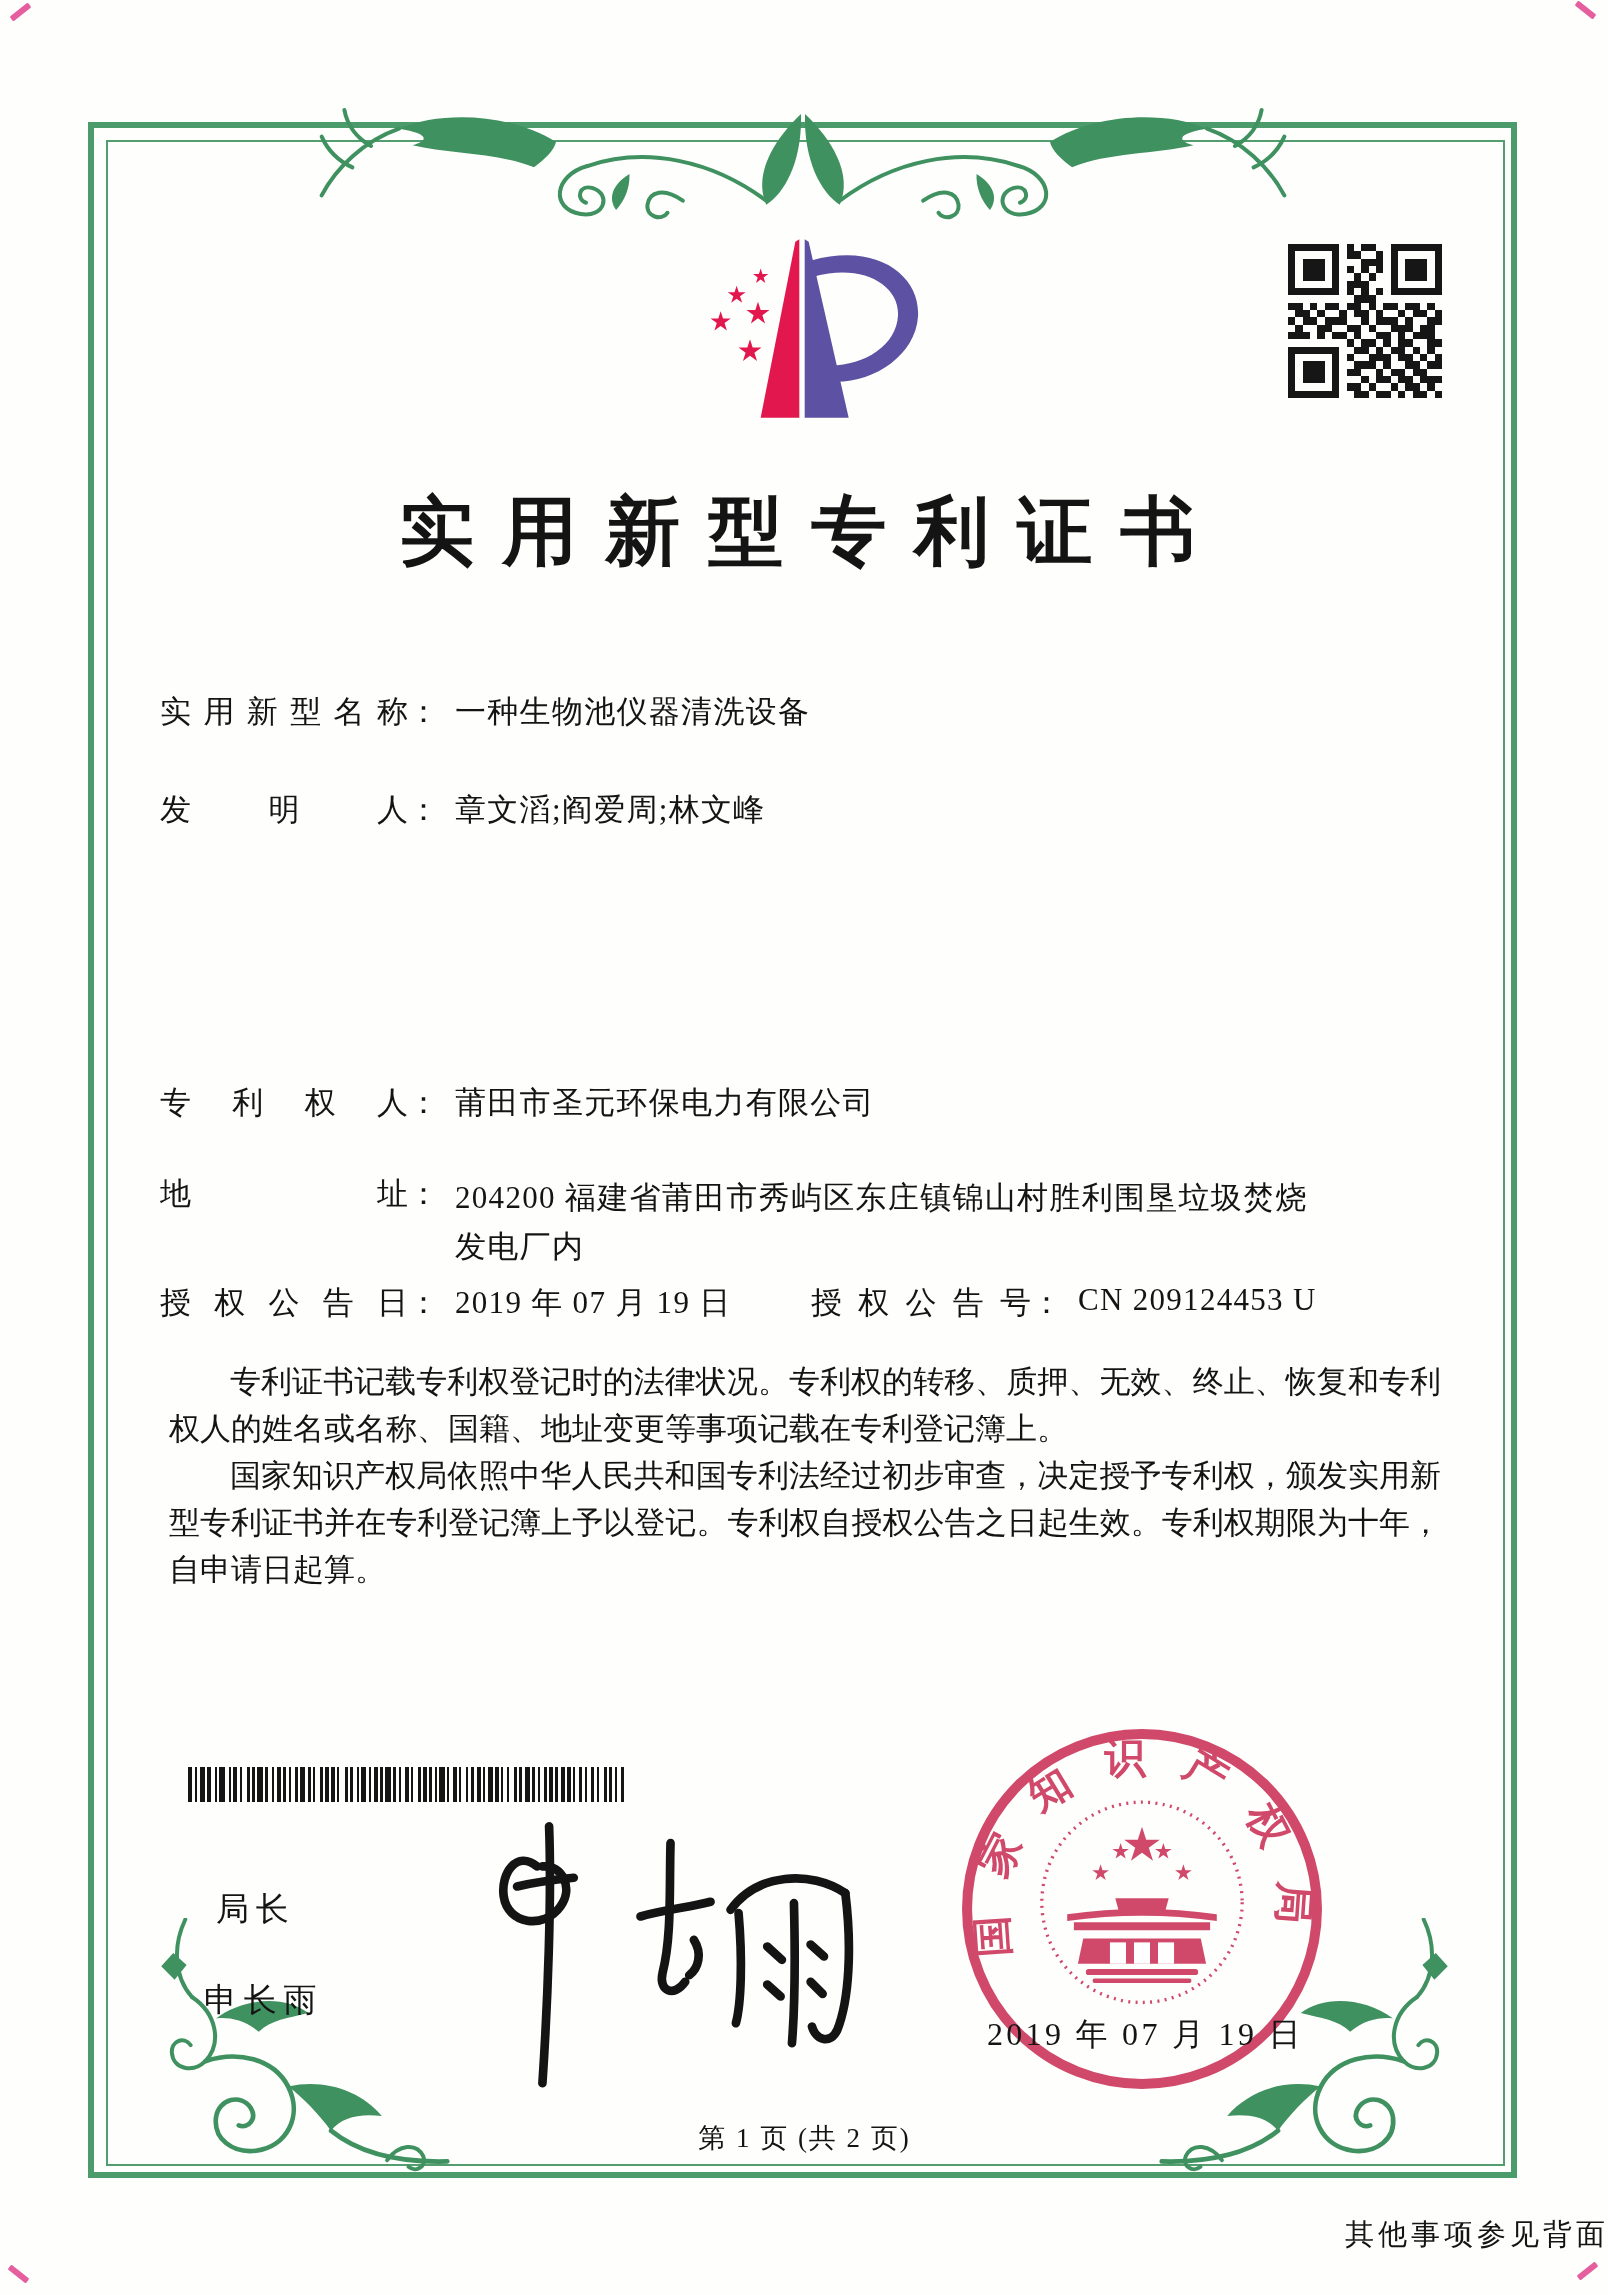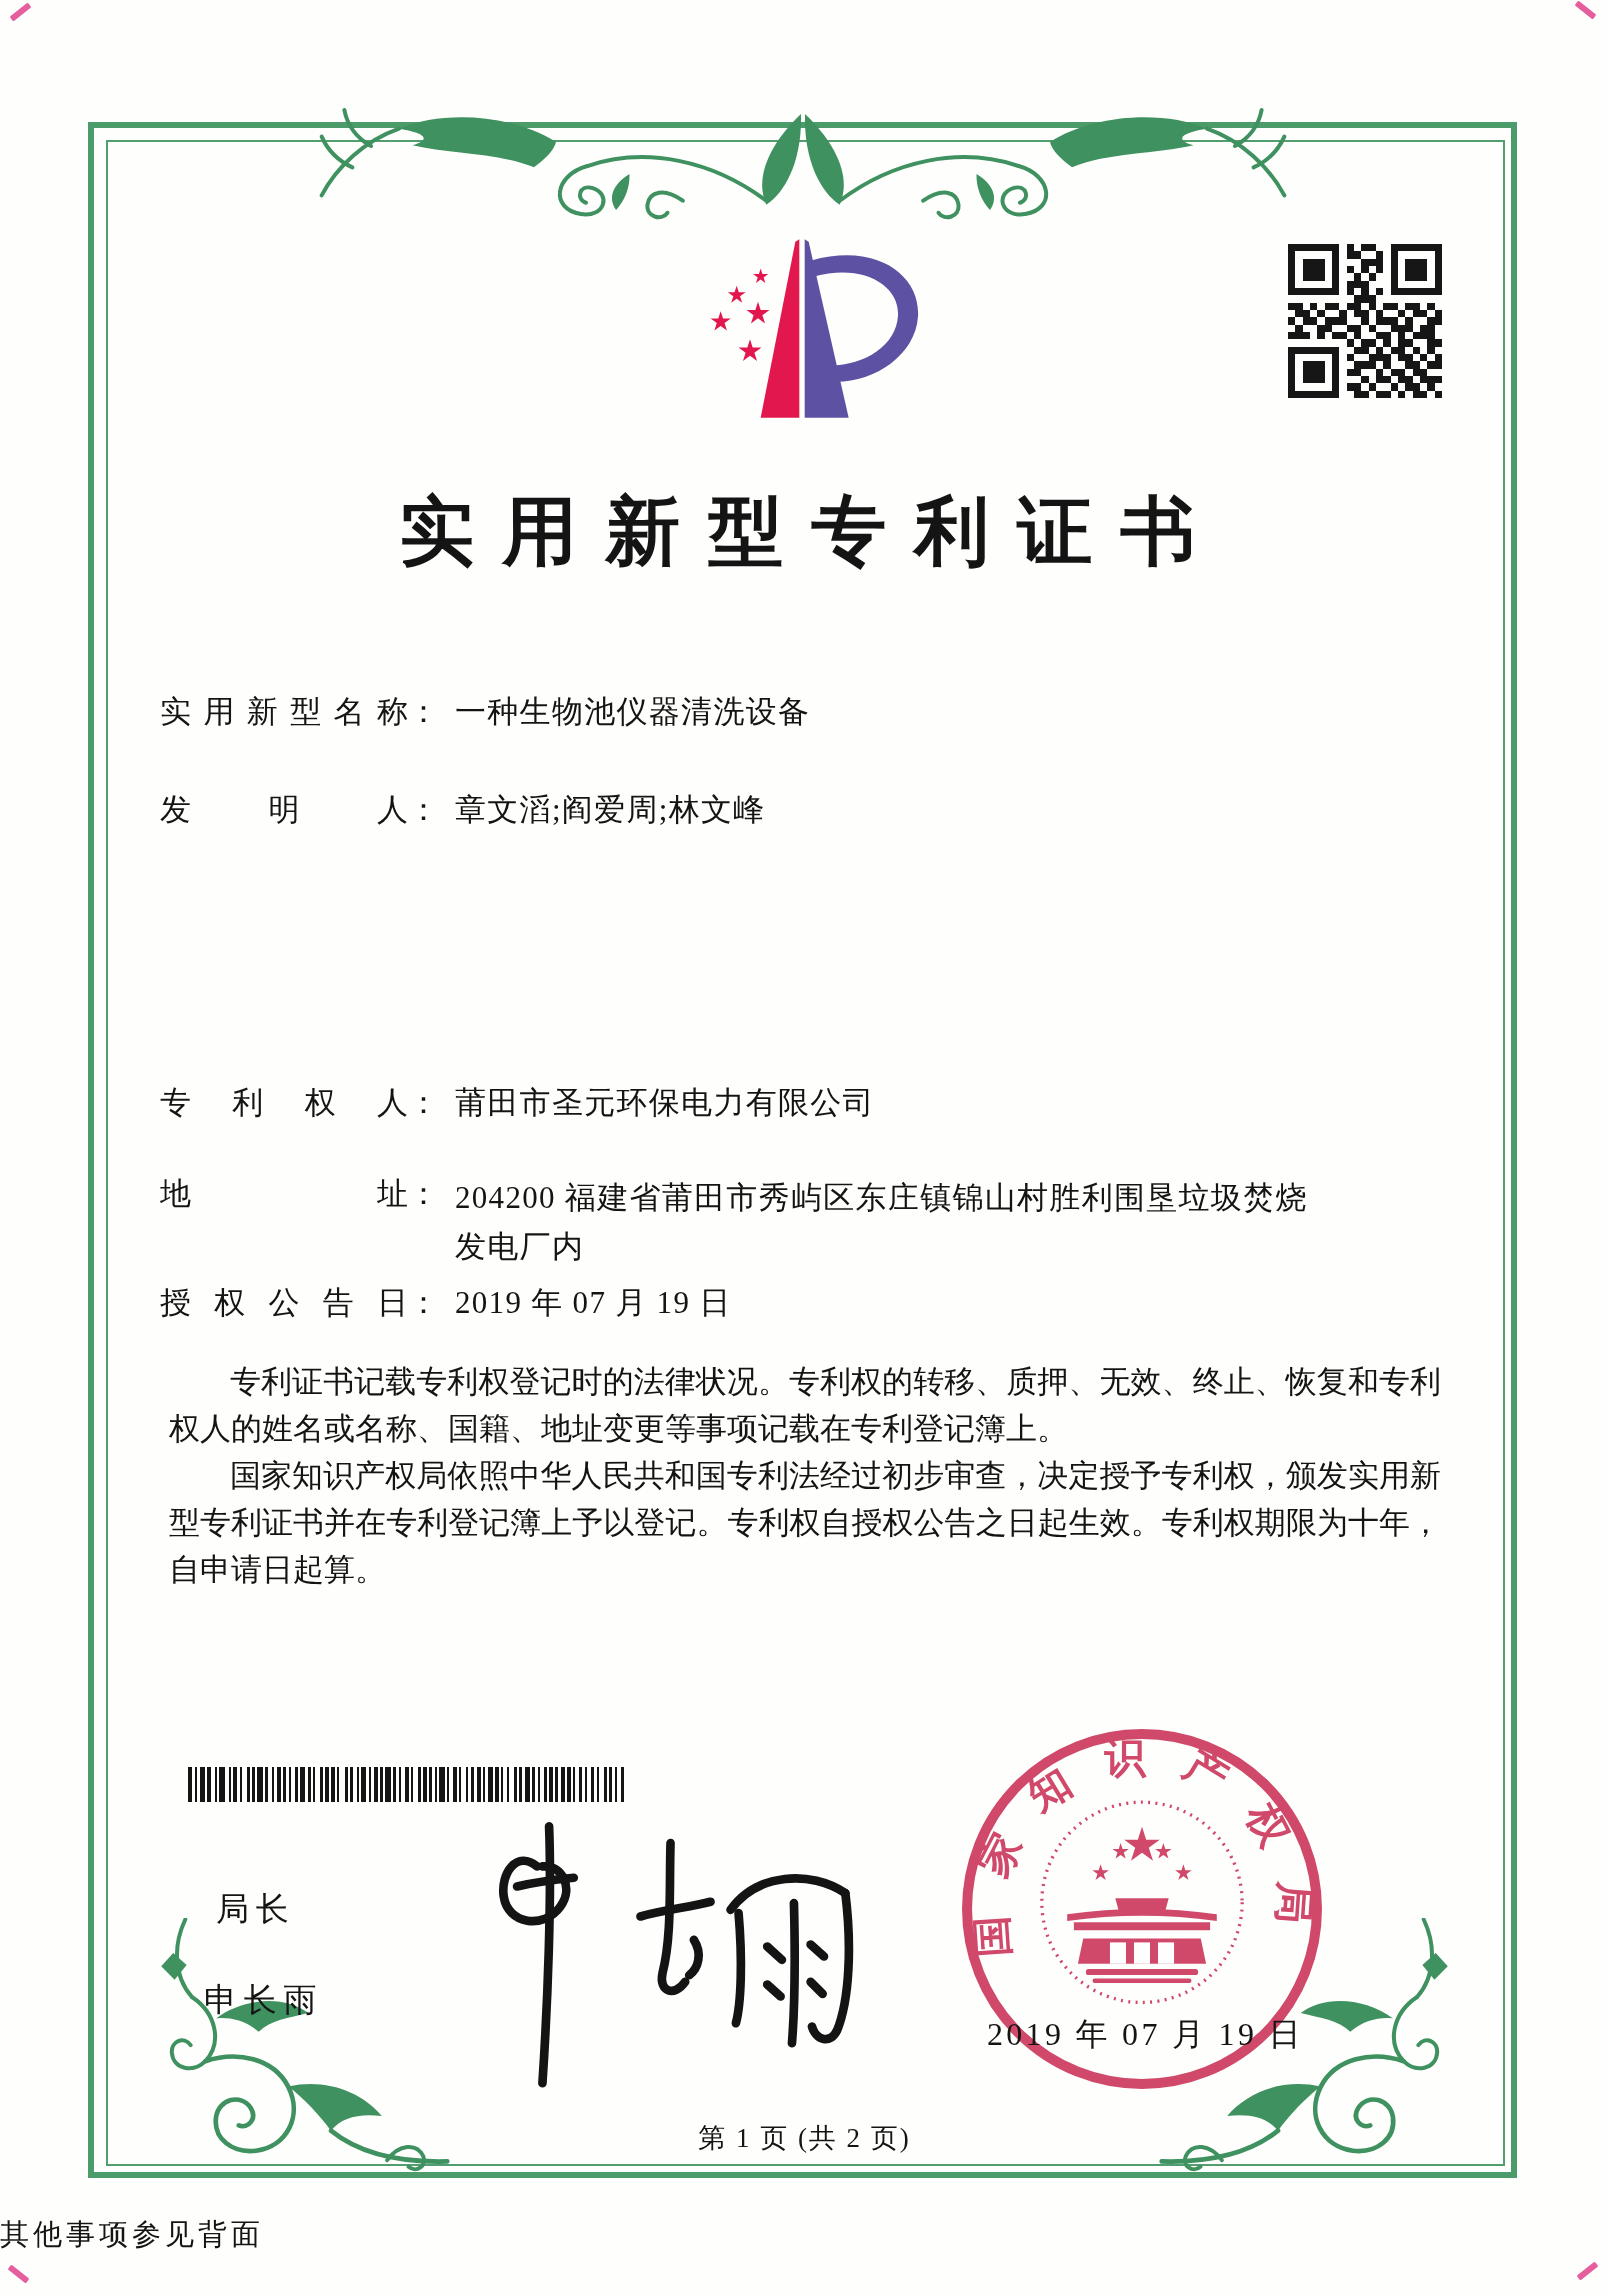--- a/index.html
+++ b/index.html
@@ -45,21 +45,21 @@
   
   .barcode{position:absolute;left:188px;top:1767px;width:449px;height:35px;display:flex;overflow:hidden;}
   .barcode b{display:block;height:100%;}
   .barcode b.bar{background:#151515;}
   .officer-title{position:absolute;left:216px;top:1887px;font-size:33px;letter-spacing:6.7px;}
   .officer-name{position:absolute;left:204px;top:1978px;font-size:33px;letter-spacing:6.7px;}
   .signature{position:absolute;left:437px;top:1803px;}
   .seal{position:absolute;left:943px;top:1710px;opacity:.93;}
   .seal-date{position:absolute;left:987px;top:2013px;font-size:32px;letter-spacing:3.3px;z-index:5;}
   .page-info{position:absolute;left:0;top:2120px;width:100%;text-align:center;font-size:27px;letter-spacing:2px;}
-  .back-note{position:absolute;left:0;top:2215px;width:100%;text-align:left;font-size:29px;letter-spacing:4px;}
+  .back-note{position:absolute;left:0;top:2215px;width:100%;text-align:right;font-size:29px;letter-spacing:4px;}
 </style>
 </head>
 <body>
 
 <div class="page">
 
   <div class="tick tl"></div>
   <div class="tick tr"></div>
   <div class="tick bl"></div>
   <div class="tick br"></div>
@@ -563,20 +563,23 @@
     <span class="flabel">发明人</span><span class="fcolon">：</span><span class="fvalue">章文滔;阎爱周;林文峰</span>
   </div>
   <div class="field" style="top:1082px">
     <span class="flabel">专利权人</span><span class="fcolon">：</span><span class="fvalue">莆田市圣元环保电力有限公司</span>
   </div>
   <div class="field wrap" style="top:1173px">
     <span class="flabel">地址</span><span class="fcolon">：</span><span class="fvalue">204200 福建省莆田市秀屿区东庄镇锦山村胜利围垦垃圾焚烧发电厂内</span>
   </div>
   <div class="field" style="top:1282px">
     <span class="flabel">授权公告日</span><span class="fcolon">：</span><span class="fvalue">2019 年 07 月 19 日</span>
+  </div>
+  <div class="field" style="left:811px;top:1282px">
+    <span class="flabel narrow">授权公告号</span><span class="fcolon">：</span><span class="fvalue">CN 209124453 U</span>
   </div>
 
   <div class="paras">
     <p>专利证书记载专利权登记时的法律状况。专利权的转移、质押、无效、终止、恢复和专利权人的姓名或名称、国籍、地址变更等事项记载在专利登记簿上。</p>
     <p>国家知识产权局依照中华人民共和国专利法经过初步审查，决定授予专利权，颁发实用新型专利证书并在专利登记簿上予以登记。专利权自授权公告之日起生效。专利权期限为十年，自申请日起算。</p>
   </div>
 
   <div class="barcode">
       <b class="bar" style="width: 4px;"></b>
       <b class="space" style="width: 2.7px;"></b>

